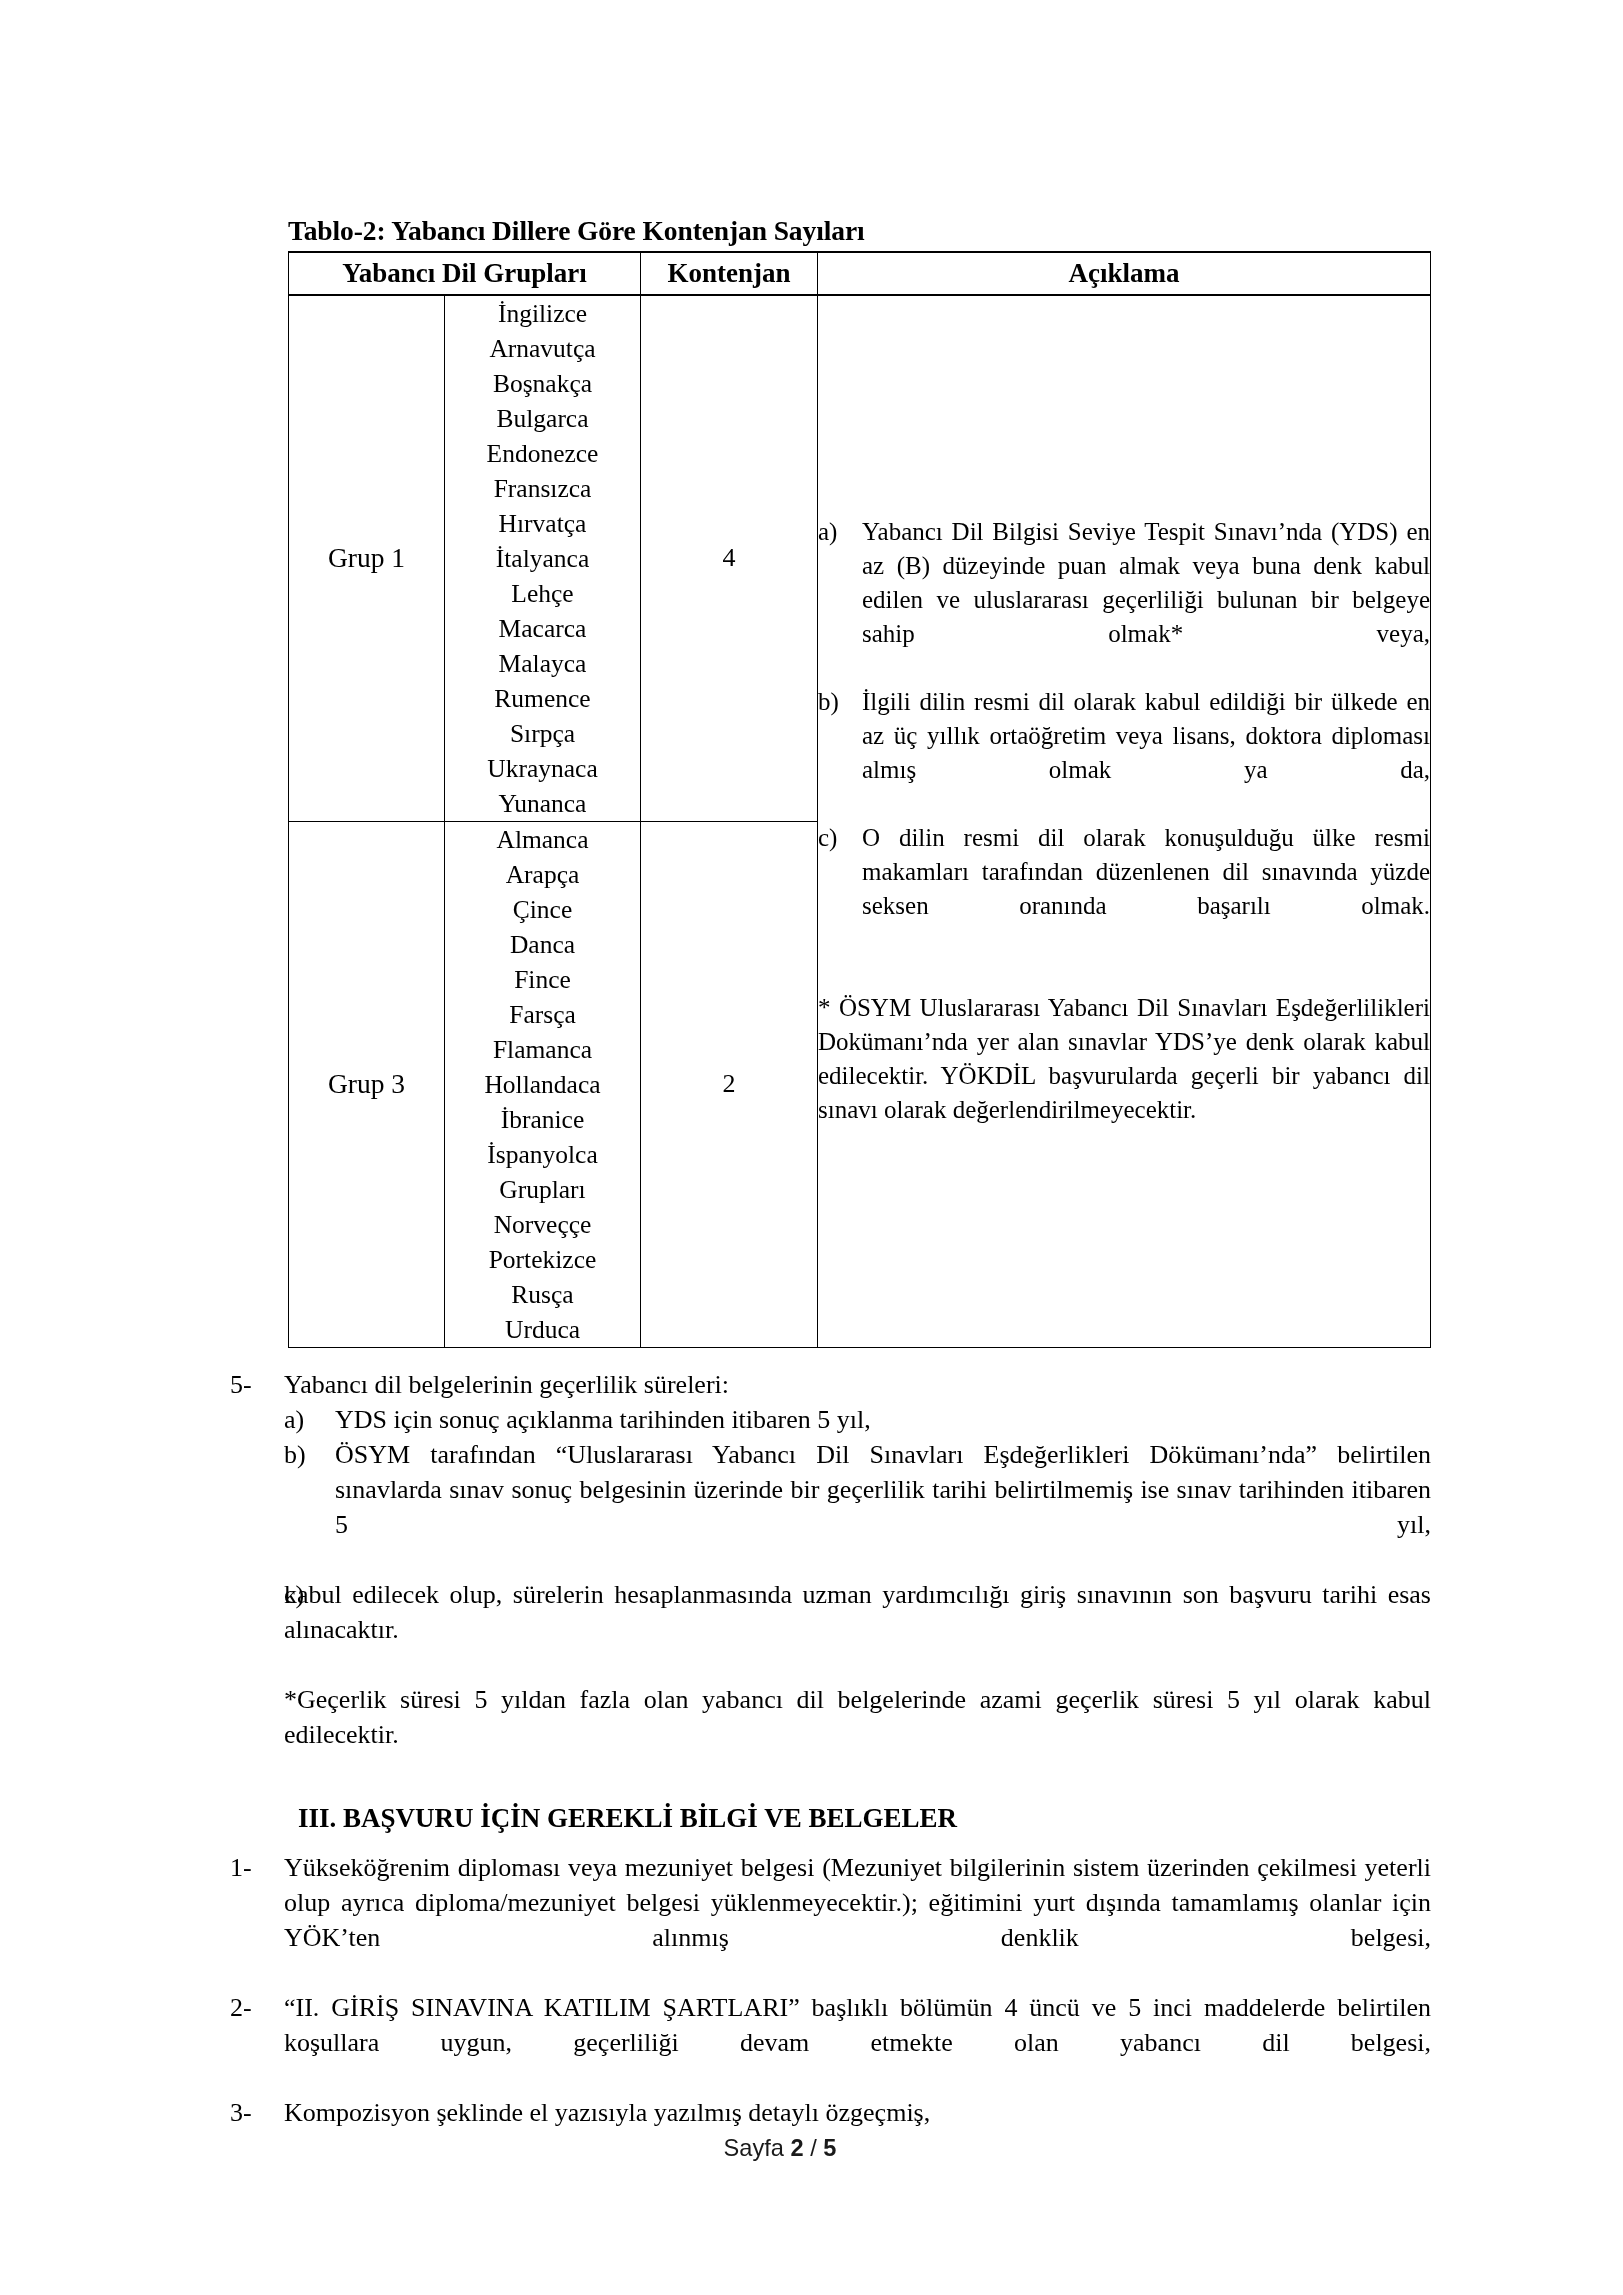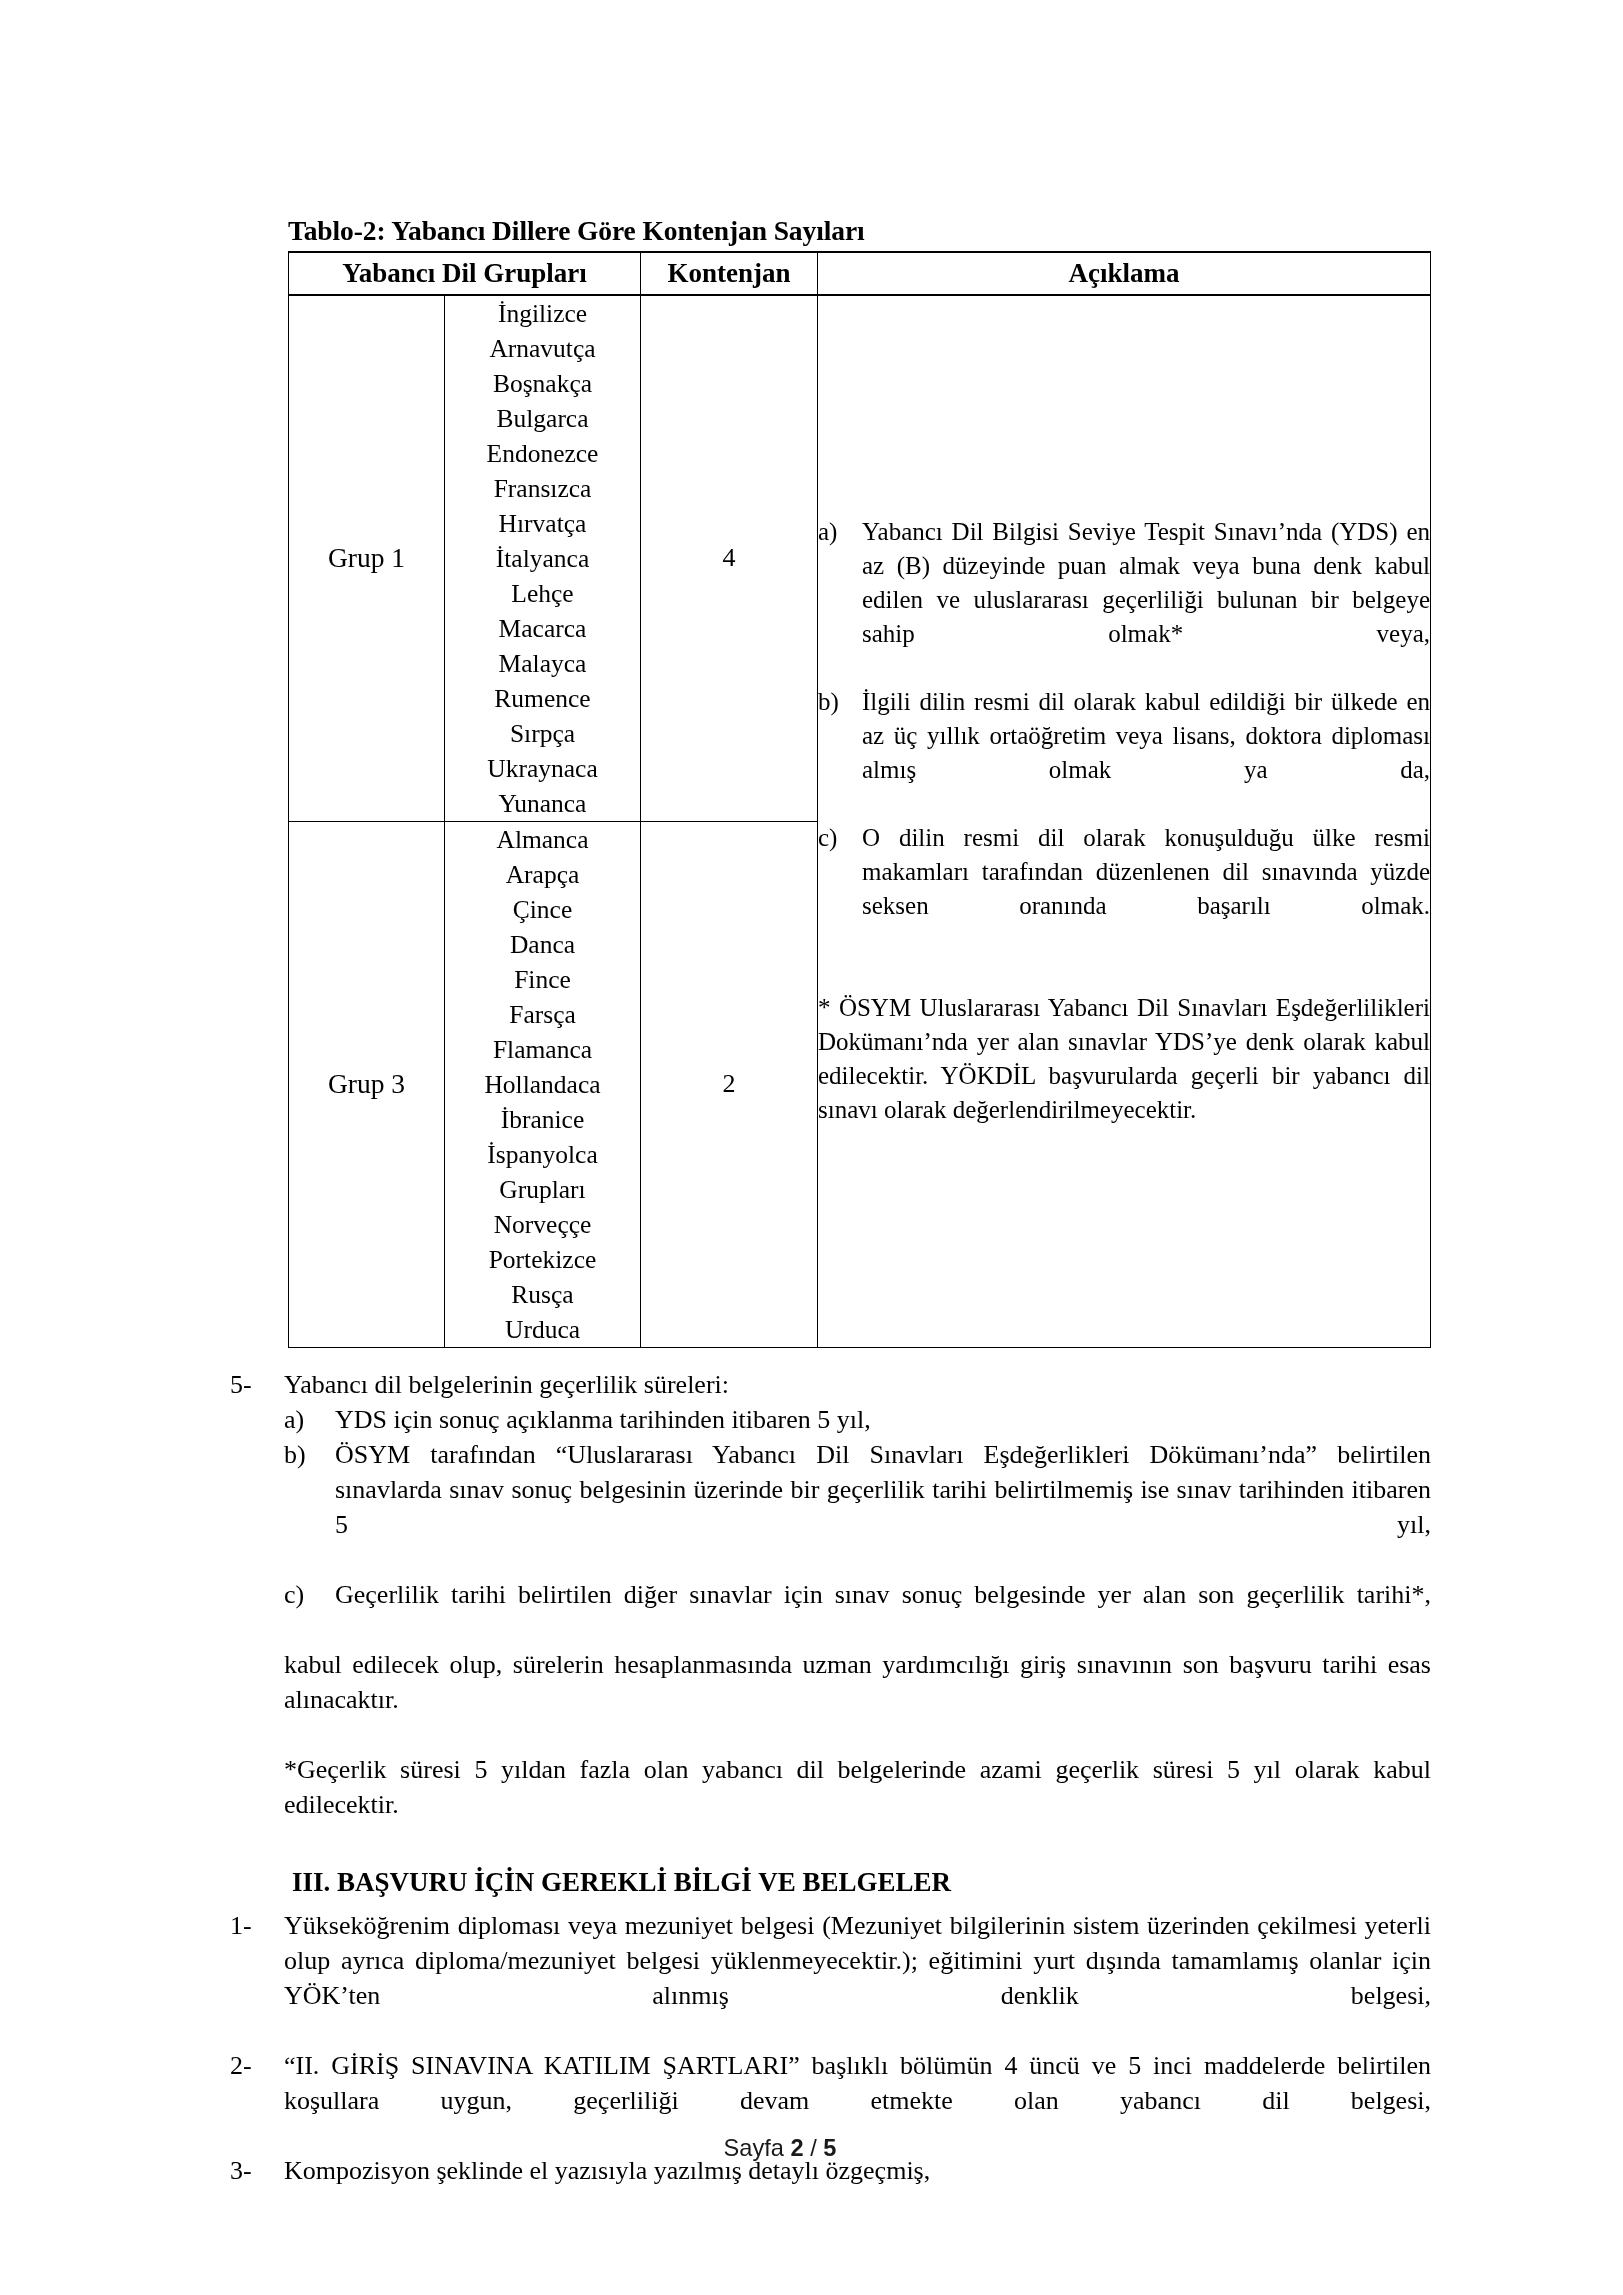--- a/index.html
+++ b/index.html
@@ -189,21 +189,21 @@
     text-justify: inter-word;
   }
 
   .spacer-lg { height: 35px; }
 
   .section-heading {
     padding-left: 54px;
     font-weight: bold;
     font-size: 27px;
     line-height: 35px;
-    margin: 8px;
+    margin: 14px;
   }
 
   
   .footer {
     position: absolute;
     left: 0;
     top: 2135px;
     width: 1560px;
     text-align: center;
     font-family: "Liberation Sans", "DejaVu Sans", sans-serif;
@@ -327,21 +327,20 @@
         <li>
           <span class="marker">a)</span>
           <span>YDS için sonuç açıklanma tarihinden itibaren 5 yıl,</span>
         </li>
         <li>
           <span class="marker">b)</span>
           <span class="j">ÖSYM tarafından “Uluslararası Yabancı Dil Sınavları Eşdeğerlikleri Dökümanı’nda” belirtilen sınavlarda sınav sonuç belgesinin üzerinde bir geçerlilik tarihi belirtilmemiş ise sınav tarihinden itibaren 5 yıl,</span>
         </li>
         <li>
           <span class="marker">c)</span>
-          <span class="j">Geçerlilik tarihi belirtilen diğer sınavlar için sınav sonuç belgesinde yer alan son geçerlilik tarihi*,</span>
         </li>
       </ul>
 
       <p class="plain-para">kabul edilecek olup, sürelerin hesaplanmasında uzman yardımcılığı giriş sınavının son başvuru tarihi esas alınacaktır.</p>
 
       <div class="spacer-lg"></div>
 
       <p class="plain-para">*Geçerlik süresi 5 yıldan fazla olan yabancı dil belgelerinde azami geçerlik süresi 5 yıl olarak kabul edilecektir.</p>
 
       <div class="spacer-lg"></div>

